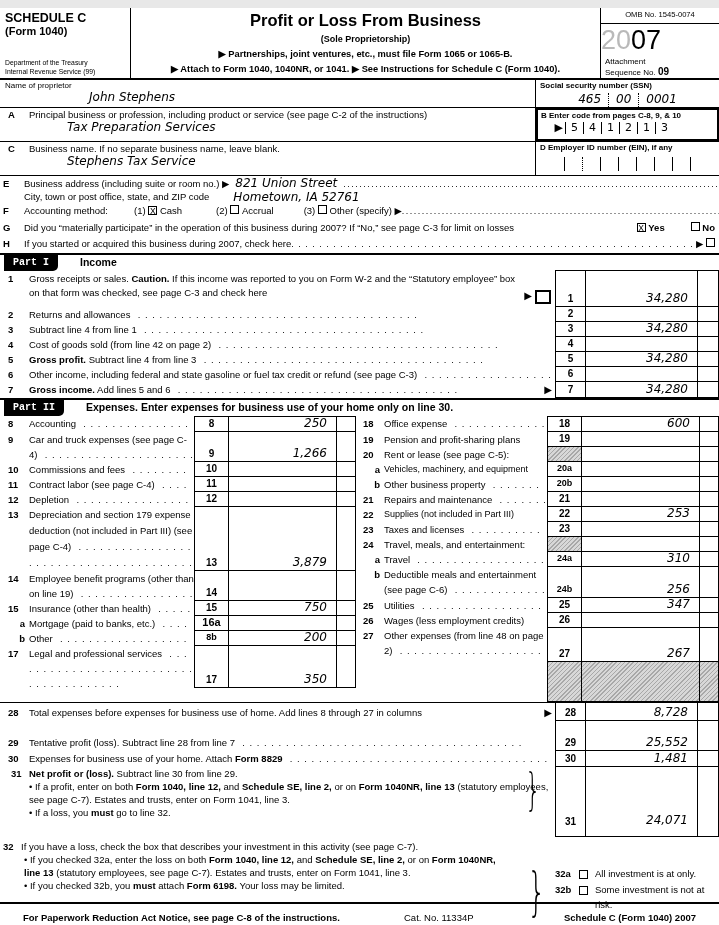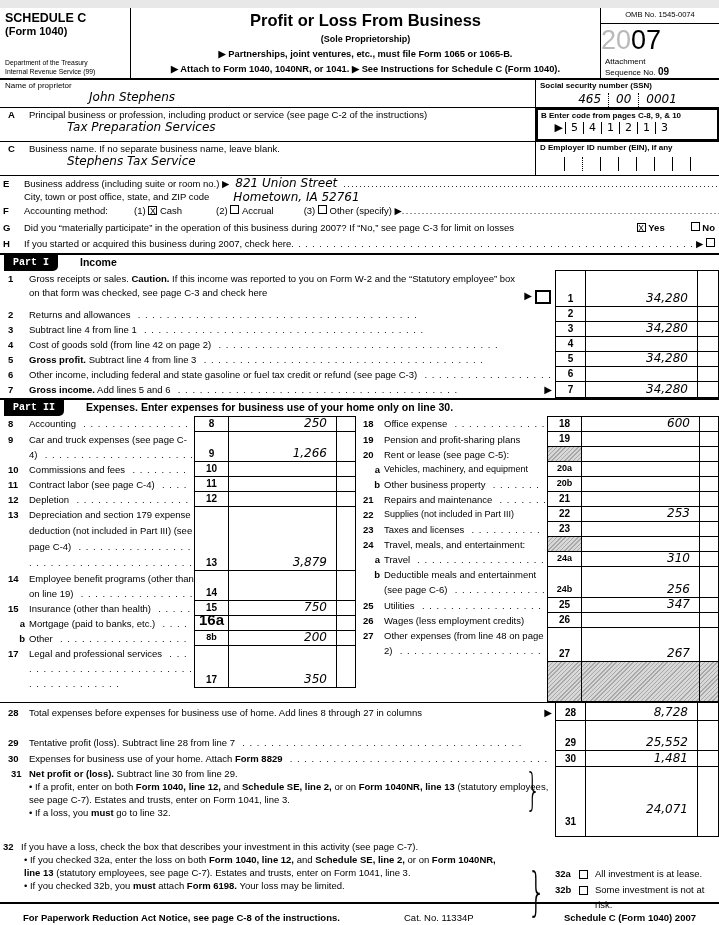--- a/index.html
+++ b/index.html
@@ -460,21 +460,21 @@
             <div class="c-amt hw">750</div>
             <div class="c-cents"></div>
           </div>
         </div>
       <div class="prow wl" style="height:15px">
           <div class="lz">
             <span class="ln sub">a</span>
             <span class="lt dots">Mortgage (paid to banks, etc.)</span>
           </div>
           <div class="cells">
-            <div class="c-num" style="font-size:15px">
+            <div class="c-num" style="font-size:11px">
               <span>16a</span>
             </div>
             <div class="c-amt hw"></div>
             <div class="c-cents"></div>
           </div>
         </div>
       <div class="prow wl" style="height:15px">
           <div class="lz">
             <span class="ln sub">b</span>
             <span class="lt dots">Other</span>
@@ -742,40 +742,40 @@
           <span><span class="b">Net profit or (loss).</span><span> Subtract line 30 from line 29.</span></span>
         </div>
       <div class="bullet"><span>• If a profit, enter on both </span><span class="b">Form 1040, line 12,</span><span> and </span><span class="b">Schedule SE, line 2,</span><span> or on </span><span class="b">Form 1040NR,</span><span> </span><span class="b">line 13</span><span> (statutory employees, see page C-7). Estates and trusts, enter on Form 1041, line 3.</span></div>
       <div class="bullet"><span>• If a loss, you </span><span class="b">must</span><span> go to line 32.</span></div>
       <span class="brace" style="right:8px;top:16px">}</span>
     </div>
     <div class="cells">
         <div class="c-num" style="padding-bottom:8px">
           <span>31</span>
         </div>
-        <div class="c-amt hw" style="padding-bottom:20px">24,071</div>
+        <div class="c-amt hw" style="padding-bottom:9px">24,071</div>
         <div class="c-cents"></div>
       </div>
   </div>
 
   <div class="sec32">
     <div class="s32-left">
       <div class="lblrow" style="font-size:9.5px;line-height:13px">
           <span class="ltr" style="width:21px">32</span>
           <span>If you have a loss, check the box that describes your investment in this activity (see page C-7).</span>
         </div>
       <div class="bullet" style="width:500px"><span>• If you checked 32a, enter the loss on both </span><span class="b">Form 1040, line 12,</span><span> and </span><span class="b">Schedule SE, line 2,</span><span> or on </span><span class="b">Form 1040NR, line 13</span><span> (statutory employees, see page C-7). Estates and trusts, enter on Form 1041, line 3.</span></div>
       <div class="bullet"><span>• If you checked 32b, you </span><span class="b">must</span><span> attach </span><span class="b">Form 6198.</span><span> Your loss may be limited.</span></div>
       <span class="brace" style="right:2px;top:18px;font-size:52px">}</span>
     </div>
     <div class="s32-right">
       <div class="riskline">
         <span class="rn">32a</span>
         <span class="rcb"><span class="cb"></span></span>
-        <span class="risktext">All investment is at lease.</span>
+        <span class="risktext">All investment is at only.</span>
       </div>
       <div class="riskline">
         <span class="rn">32b</span>
         <span class="rcb"><span class="cb"></span></span>
         <span class="risktext">Some investment is not at risk.</span>
       </div>
     </div>
   </div>
 
   <div class="footer">

